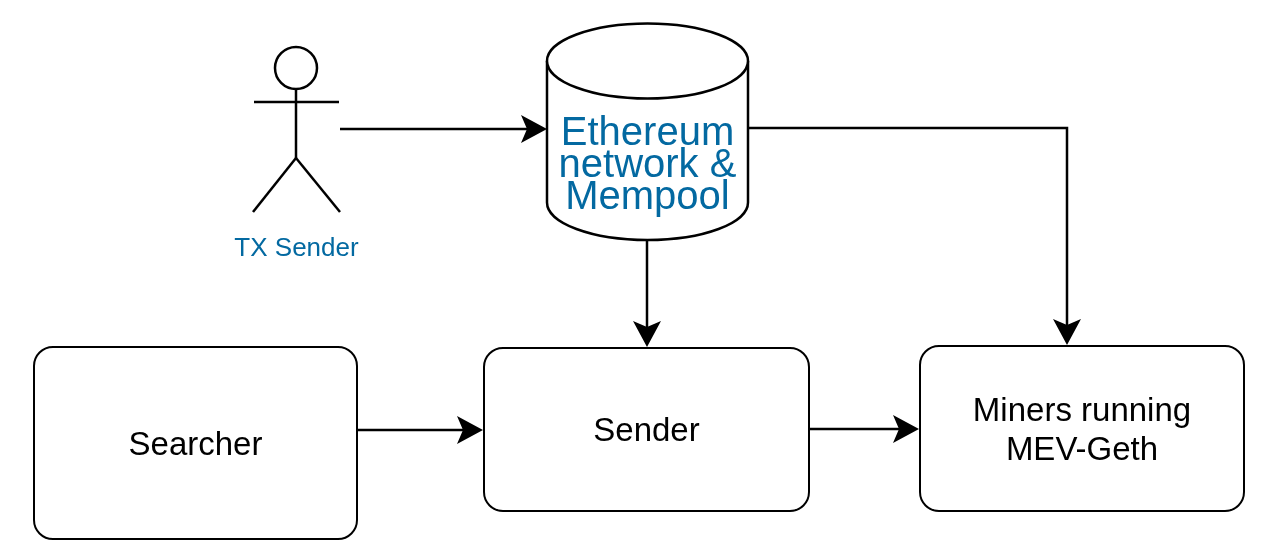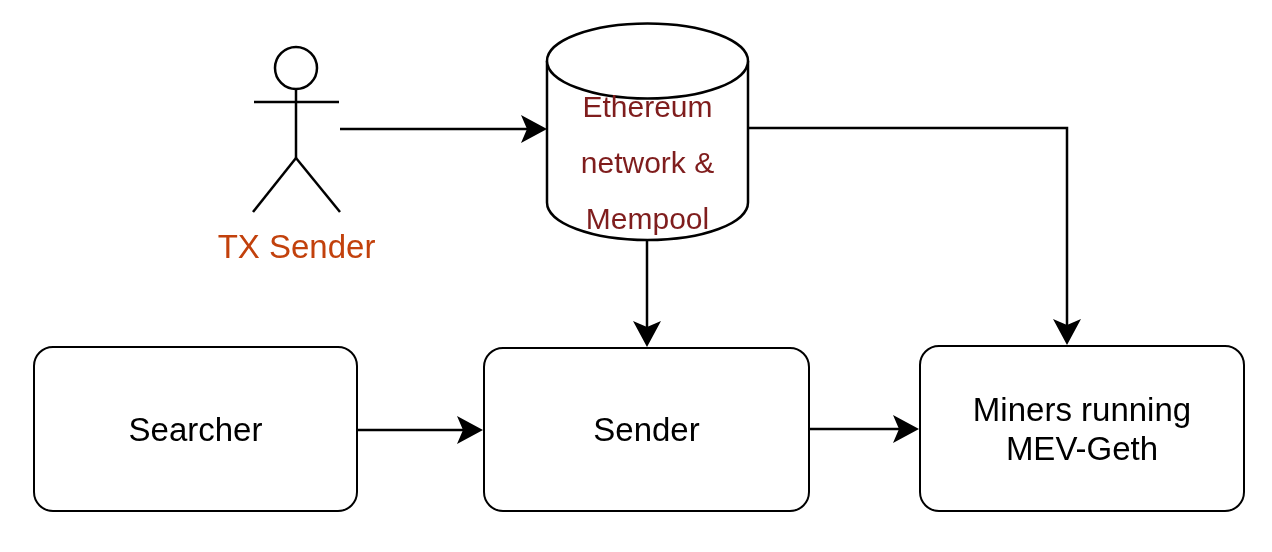--- a/index.html
+++ b/index.html
@@ -46,34 +46,34 @@
     top: 100px;
     width: 201px;
     height: 126px;
     display: flex;
     align-items: center;
     justify-content: center;
     text-align: center;
     pointer-events: none;
   }
   .cylinder-label {
-    font-size: 30px;
-    line-height: 56px;
+    font-size: 40px;
+    line-height: 32px;
     white-space: pre-line;
-    color: #7f1d1d;
+    color: #0369a1;
   }
   .actor-label {
     position: absolute;
     left: 180px;
     top: 230px;
     width: 233px;
     text-align: center;
-    font-size: 33px;
+    font-size: 26px;
     line-height: 34px;
-    color: #c2410c;
+    color: #0369a1;
   }
 </style>
 </head>
 <body>
 
 <div class="canvas">
 
   <svg class="edges-layer" width="1272" height="552" viewBox="0 0 1272 552" xmlns="http://www.w3.org/2000/svg">
 
     <g stroke="#000000" stroke-width="2.5" fill="none">
@@ -116,21 +116,21 @@
   </svg>
 
   <div class="actor-label">TX Sender</div>
 
   <div class="cylinder-label-wrap">
     <div class="cylinder-label">Ethereum
 network &amp;
 Mempool</div>
   </div>
 
-  <div class="node-box" style="left:33px; top:346px; width:325px; height:166px;">
+  <div class="node-box" style="left:33px; top:346px; width:325px; height:194px;">
     <div class="node-label">Searcher</div>
   </div>
 
   <div class="node-box" style="left:483px; top:347px; width:327px; height:165px;">
     <div class="node-label">Sender</div>
   </div>
 
   <div class="node-box" style="left:919px; top:345px; width:326px; height:167px;text-align:center;">
     <div class="node-label">Miners running
 MEV-Geth</div>

